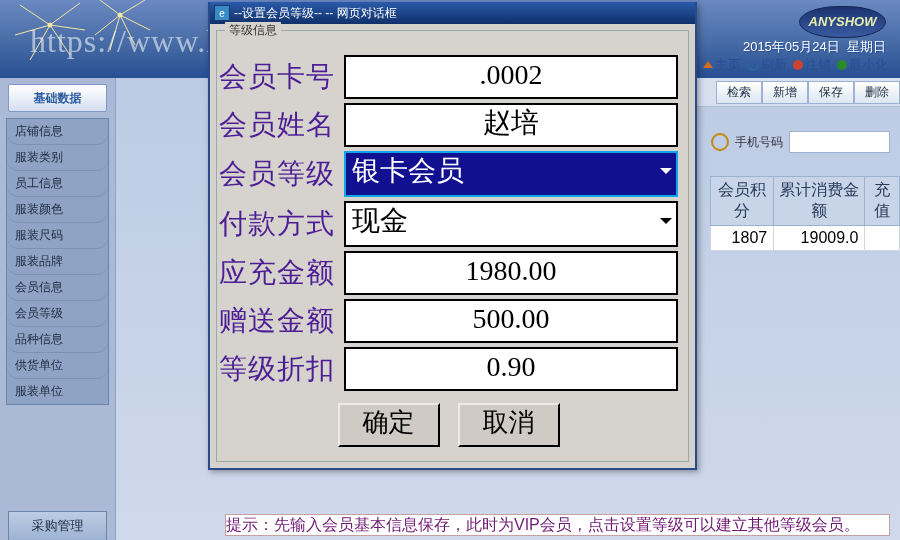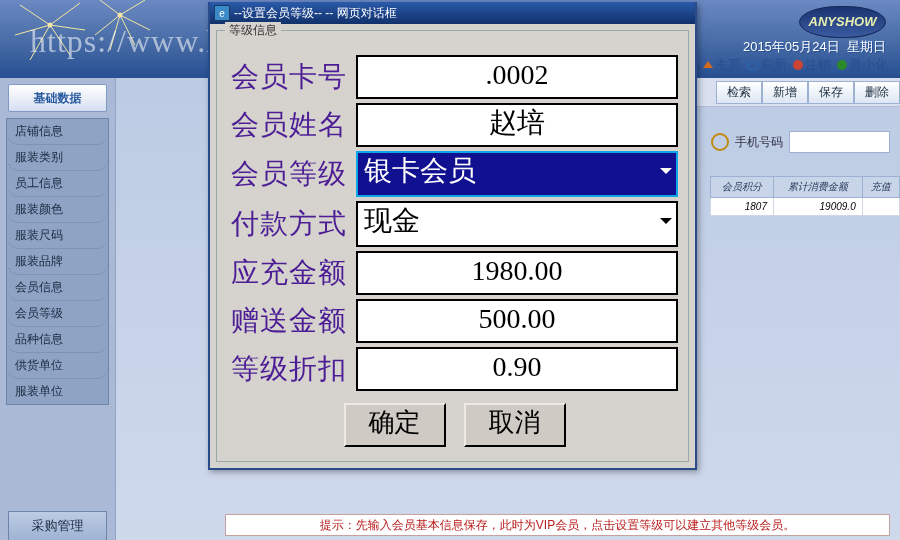--- a/index.html
+++ b/index.html
@@ -30,35 +30,35 @@
   .phone-input{width:95px;height:18px;border:1px solid #9db1d2;background:#fff;}
   
   .sidebar{position:absolute;left:0;top:78px;bottom:0;width:115px;background:#aab9d6;border-right:1px solid #8fa3c4;}
   .sidebar-top-btn{margin:6px 8px;height:26px;background:linear-gradient(#fff,#d6dff1);border:1px solid #7e9ac5;border-radius:2px;font-size:12px;text-align:center;line-height:26px;color:#2a5aa0;font-weight:bold;}
   .side-list{margin:4px 6px 10px 6px;background:#8fa3c4;border:1px solid #6d84aa;}
   .side-item{padding:4px 8px;font-size:12px;color:#1a2a40;border-bottom:1px solid #7e92b7;cursor:pointer;border-radius:12px;}
   .side-item:last-child{border-bottom:0;}
   .side-big{margin:6px 8px;height:28px;background:linear-gradient(#bccce4,#9eb3d3);border:1px solid #6d84aa;text-align:center;line-height:28px;font-size:13px;color:#1a2a40;cursor:pointer;}
   
   .table-frag{position:absolute;right:0;top:176px;width:190px;}
-  .table-frag table{border-collapse:collapse;font-size:10px;width:100%;font-style:italic;}
+  .table-frag table{border-collapse:collapse;font-size:16px;width:100%;}
   .table-frag th{background:#c8d4e8;border:1px solid #9db1d2;padding:3px 4px;color:#2a3a5a;font-weight:normal;}
   .table-frag td{background:#fff;border:1px solid #cfd7e6;padding:3px 6px;text-align:right;}
   
   .behind-frag{position:absolute;left:210px;top:176px;font-size:12px;}
   .behind-frag .hdr{background:#c8d4e8;border:1px solid #9db1d2;padding:2px 6px;color:#2a3a5a;width:14px;text-align:center;}
   .behind-frag .lj{border:1px solid #cfd7e6;padding:2px 4px;background:#fff;color:#2a3a5a;}
   .behind-frag .zhao{border:1px solid #cfd7e6;padding:2px 4px;background:#fff;color:#2a3a5a;}
   
-  .hint{position:absolute;left:225px;right:10px;bottom:4px;height:20px;background:#fff;border:1px solid #c7a0a0;text-align:center;font-size:12px;line-height:20px;color:#b91c1c;}
+  .hint{position:absolute;left:225px;right:10px;bottom:4px;height:20px;background:#fff;border:1px solid #c7a0a0;font-size:16px;line-height:20px;color:#701a75;}
   
   .dialog{position:absolute;left:208px;top:2px;width:485px;background:#d6d3ce;border:2px solid #2a4a8a;border-top:0;box-shadow:2px 2px 6px rgba(0,0,0,.35);}
   .titlebar{height:22px;background:linear-gradient(#2a5aaa,#10306a);display:flex;align-items:center;padding:0 4px;color:#fff;font-size:12px;}
   .titlebar .tb-icon{width:14px;height:14px;background:#3a8ac8;border:1px solid #1a3a6a;margin-right:4px;display:flex;align-items:center;justify-content:center;font-size:10px;}
-  .groupbox{margin:6px;border:1px solid #9aa;padding:20px 10px 14px 14px;position:relative;}
+  .groupbox{margin:6px;border:1px solid #9aa;padding:20px 10px 14px 2px;position:relative;}
   .group-legend{position:absolute;top:-9px;left:8px;background:#d6d3ce;padding:0 4px;font-size:12px;color:#333;}
   .form-row{display:flex;align-items:center;margin:4px 0;}
   .form-label{width:125px;font-size:28px;color:#4c1d95;font-family:"SimSun";letter-spacing:1px;}
   .form-field{flex:1;height:40px;border:2px solid #000;background:#ffffff;font-size:28px;font-family:"SimSun";text-align:center;line-height:36px;}
   .form-select{flex:1;height:42px;border:2px solid #0ea5e9;background:#101090;color:#fff;font-size:28px;font-family:"SimSun";padding-left:6px;line-height:36px;position:relative;}
   .form-select-plain{flex:1;height:42px;border:2px solid #000;background:#fff;font-size:28px;font-family:"SimSun";padding-left:6px;line-height:36px;position:relative;}
   .sel-chevron{position:absolute;right:4px;top:50%;transform:translateY(-50%);width:0;height:0;border:6px solid transparent;border-top-color:#000;}
   .form-select .sel-chevron{border-top-color:#fff;}
   .btn-row{display:flex;gap:18px;justify-content:center;margin-top:12px;}
   .dlg-btn{width:98px;height:40px;background:#cfcac3;border:2px solid #000;border-top-color:#efeae3;border-left-color:#efeae3;font-size:26px;font-family:"SimSun";text-align:center;line-height:36px;cursor:pointer;}

